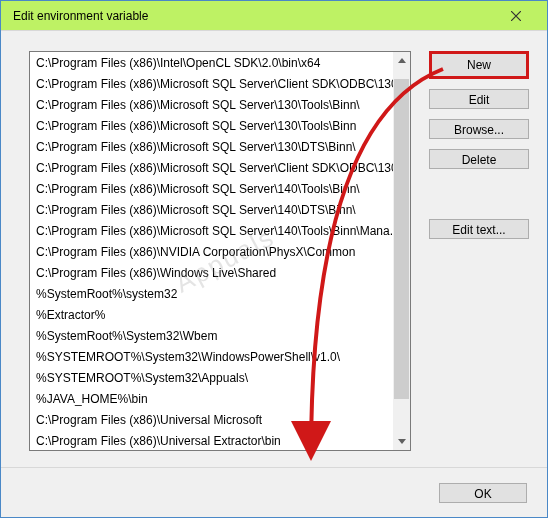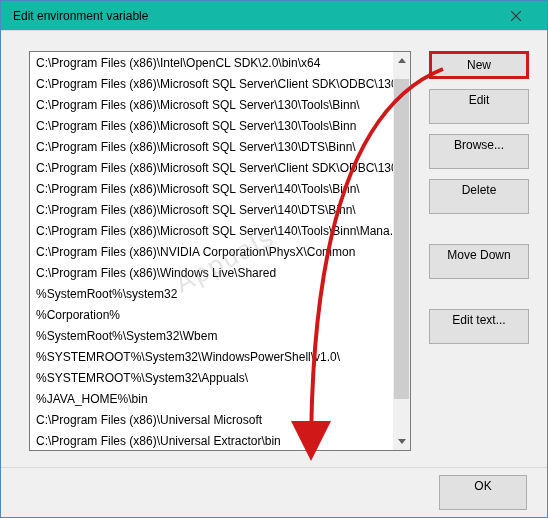--- a/index.html
+++ b/index.html
@@ -2,21 +2,21 @@
 <html><head>
   <meta charset="utf-8">
   <style>
     * { box-sizing: border-box; font-family: "Segoe UI", Tahoma, sans-serif; font-size: 12px; }
     body { margin: 0; background: #fff; overflow: hidden; }
     .window {
       width: 548px; height: 518px; border: 1px solid #4a88c7;
       background: #f0f0f0; display: flex; flex-direction: column; position: relative;
     }
     .titlebar {
-      height: 30px; background: #14b8a6; border-bottom: 1px solid #d8d8d8;
+      height: 30px; background: #bef264; border-bottom: 1px solid #d8d8d8;
       display: flex; align-items: center; padding: 0 8px 0 12px; color: #000;
       font-size: 12px;
     }
     .titlebar .title { flex: 1; }
     .titlebar .close {
       width: 46px; height: 30px; display:flex; align-items:center; justify-content:center;
       color:#333;
     }
     .titlebar .close svg { width:10px; height:10px; }
     .body {
@@ -36,21 +36,21 @@
     }
     .scrollbar {
       width:17px; background:#f0f0f0; position:absolute; right:0; top:0; bottom:0;
       display:flex; flex-direction:column;
     }
     .sb-btn { height:17px; display:flex; align-items:center; justify-content:center; color:#606060;}
     .sb-track { flex:1; position:relative;}
     .sb-thumb { position:absolute; left:1px; right:1px; background:#cdcdcd; }
     .buttons { width:100px; display:flex; flex-direction:column; }
     .btn {
-      height:35px; border:1px solid #adadad; background:#e1e1e1; text-align:center;
+      height:20px; border:1px solid #adadad; background:#e1e1e1; text-align:center;
       line-height:21px; margin-bottom:10px; padding:0 4px;
     }
     .highlight-new { border:3px solid #d01818; height:28px; line-height:22px; }
     .spacer-m { height: 20px; }
     .footer {
       height:50px; border-top:1px solid #d8d8d8; display:flex; justify-content:flex-end;
       align-items:center; gap:0; padding-right:20px;
     }
     .footer .btn { width:88px; margin:0; }
     
@@ -80,21 +80,21 @@
           <div class="item">C:\Program Files (x86)\Microsoft SQL Server\130\Tools\Binn\</div>
           <div class="item">C:\Program Files (x86)\Microsoft SQL Server\130\Tools\Binn</div>
           <div class="item">C:\Program Files (x86)\Microsoft SQL Server\130\DTS\Binn\</div>
           <div class="item">C:\Program Files (x86)\Microsoft SQL Server\Client SDK\ODBC\130...</div>
           <div class="item">C:\Program Files (x86)\Microsoft SQL Server\140\Tools\Binn\</div>
           <div class="item">C:\Program Files (x86)\Microsoft SQL Server\140\DTS\Binn\</div>
           <div class="item">C:\Program Files (x86)\Microsoft SQL Server\140\Tools\Binn\Mana...</div>
           <div class="item">C:\Program Files (x86)\NVIDIA Corporation\PhysX\Common</div>
           <div class="item">C:\Program Files (x86)\Windows Live\Shared</div>
           <div class="item">%SystemRoot%\system32</div>
-          <div class="item">%Corporation%</div>
+          <div class="item">%Extractor%</div>
           <div class="item">%SystemRoot%\System32\Wbem</div>
           <div class="item">%SYSTEMROOT%\System32\WindowsPowerShell\v1.0\</div>
           <div class="item">%SYSTEMROOT%\System32\Appuals\</div>
           <div class="item">%JAVA_HOME%\bin</div>
           <div class="item">C:\Program Files (x86)\Universal Microsoft</div>
           <div class="item">C:\Program Files (x86)\Universal Extractor\bin</div>
         </div>
       <div class="scrollbar">
         <div class="sb-btn">
           <svg width="8" height="5">
@@ -111,21 +111,20 @@
         </div>
       </div>
     </div>
 
     <div class="buttons">
       <div class="btn highlight-new">New</div>
       <div class="btn">Edit</div>
       <div class="btn">Browse...</div>
       <div class="btn">Delete</div>
       <div class="spacer-m"></div>
-      <div class="btn">Move Down</div>
       <div class="spacer-m"></div>
       <div class="btn">Edit text...</div>
     </div>
   </div>
 
   <div class="footer">
     <div class="btn">OK</div>
   </div>
 
   <div class="wm">Appuals</div>

